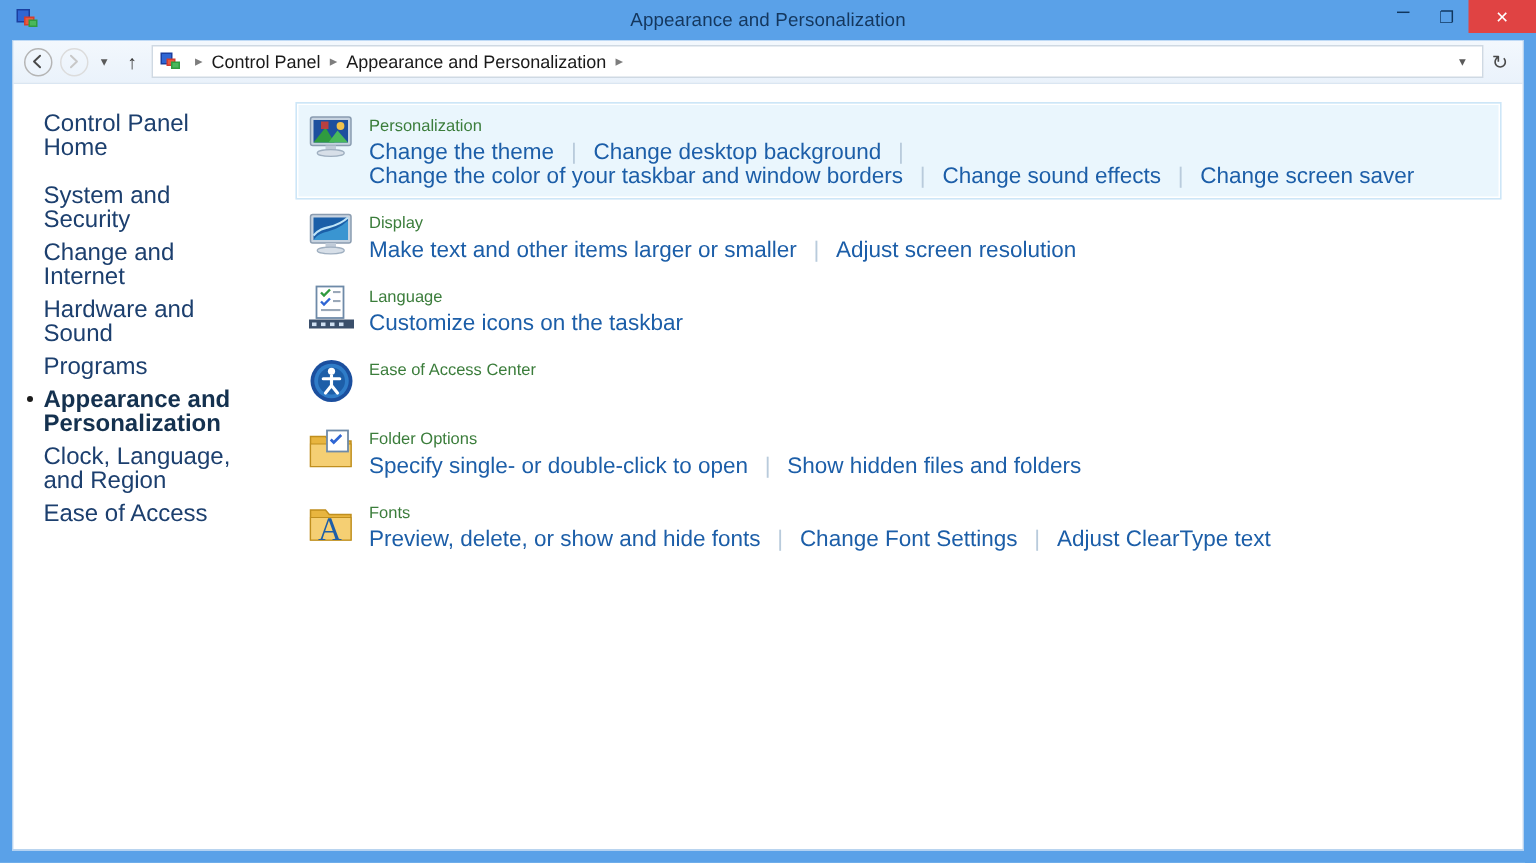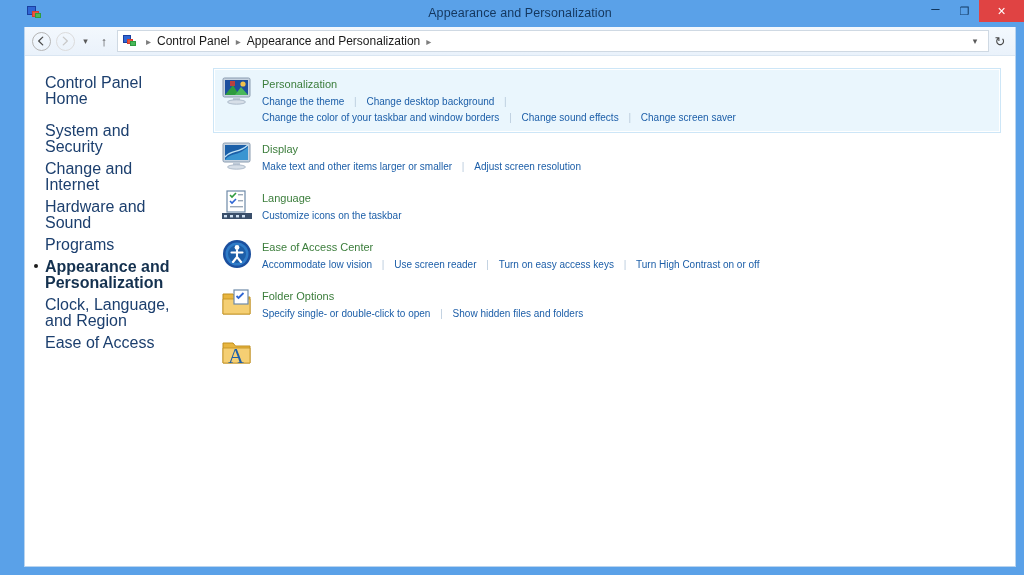--- a/index.html
+++ b/index.html
@@ -10,21 +10,21 @@
     font-family: "Liberation Sans", sans-serif;
     background: #5aa1e8;
   }
 
   
   #window {
     position: absolute;
     left: 0; top: 0;
     width: 1024px; height: 575px;
     background: #5aa1e8;
-    padding: 0 8px 8px 24px;
+    padding: 0 8px 8px 8px;
   }
 
   
   #titlebar {
     position: relative;
     height: 27px;
     background: #5aa1e8;
     display: flex;
     align-items: center;
   }
@@ -207,21 +207,21 @@
   .cat-body { flex: 1; min-width: 0; }
   .cat-title {
     font-size: 11px;
     color: #3b7d3b;
     line-height: 18px;
     margin-bottom: 1px;
     cursor: default;
     display: inline-block;
   }
   .cat-links {
-    font-size: 10px;
+    font-size: 15px;
     line-height: 16px;
     color: #1c5ea8;
   }
   .cat-links .lnk {
     color: #1c5ea8;
     cursor: default;
     display: inline-block;
   }
   .cat-links .sep {
     display: inline-block;
@@ -412,31 +412,20 @@
             <svg viewBox="0 0 32 32" width="32" height="32">
               <circle cx="16" cy="16" r="14" fill="#1b4f9e"></circle>
               <circle cx="16" cy="16" r="11.5" fill="#2f7cc8"></circle>
               <circle cx="16" cy="16" r="9" fill="#1d5ea8"></circle>
               <circle cx="16" cy="9.5" r="2.4" fill="#ffffff"></circle>
               <path d="M16 12.4 L16 19 M16 19 L12 24 M16 19 L20 24 M10.5 14.5 L21.5 14.5" stroke="#ffffff" stroke-width="2.1" stroke-linecap="round" fill="none"></path>
             </svg>
           </span>
           <div class="cat-body">
             <div class="cat-title">Ease of Access Center</div>
-            <div class="cat-links">
-              <div class="linkrow">
-                <span class="lnk">Accommodate low vision</span>
-                <span class="sep">|</span>
-                <span class="lnk">Use screen reader</span>
-                <span class="sep">|</span>
-                <span class="lnk">Turn on easy access keys</span>
-                <span class="sep">|</span>
-                <span class="lnk">Turn High Contrast on or off</span>
-              </div>
-            </div>
           </div>
         </div>
 
         <div class="cat">
           <span class="cat-icon">
             <svg viewBox="0 0 32 32" width="32" height="32">
               <path d="M2 7 L12 7 L14.5 10 L29 10 L29 27 L2 27 Z" fill="#e8b53f" stroke="#c08f1e" stroke-width="1"></path>
               <path d="M2 12 L29 12 L29 27 L2 27 Z" fill="#f5cf73" stroke="#c08f1e" stroke-width=".8"></path>
               <rect x="13" y="3" width="14" height="14" fill="#ffffff" stroke="#6e8aa8" stroke-width="1.2"></rect>
               <path d="M15.5 9 l2 2 l5 -5" fill="none" stroke="#2f66d4" stroke-width="1.8"></path>
@@ -455,18 +444,30 @@
         </div>
 
         <div class="cat">
           <span class="cat-icon">
             <svg viewBox="0 0 32 32" width="32" height="32">
               <path d="M2 7 L12 7 L14.5 10 L29 10 L29 27 L2 27 Z" fill="#e8b53f" stroke="#c08f1e" stroke-width="1"></path>
               <path d="M2 12 L29 12 L29 27 L2 27 Z" fill="#f5cf73" stroke="#c08f1e" stroke-width=".8"></path>
               <text x="15" y="27" font-family="Liberation Serif, serif" font-size="22" fill="#1d5ea8" text-anchor="middle">A</text>
             </svg>
           </span>
+          <div class="cat-body">
+            <div class="cat-title">Fonts</div>
+            <div class="cat-links">
+              <div class="linkrow">
+                <span class="lnk">Preview, delete, or show and hide fonts</span>
+                <span class="sep">|</span>
+                <span class="lnk">Change Font Settings</span>
+                <span class="sep">|</span>
+                <span class="lnk">Adjust ClearType text</span>
+              </div>
+            </div>
+          </div>
         </div>
 
       </div>
     </div>
   </div>
 </div>
 
 </body></html>

